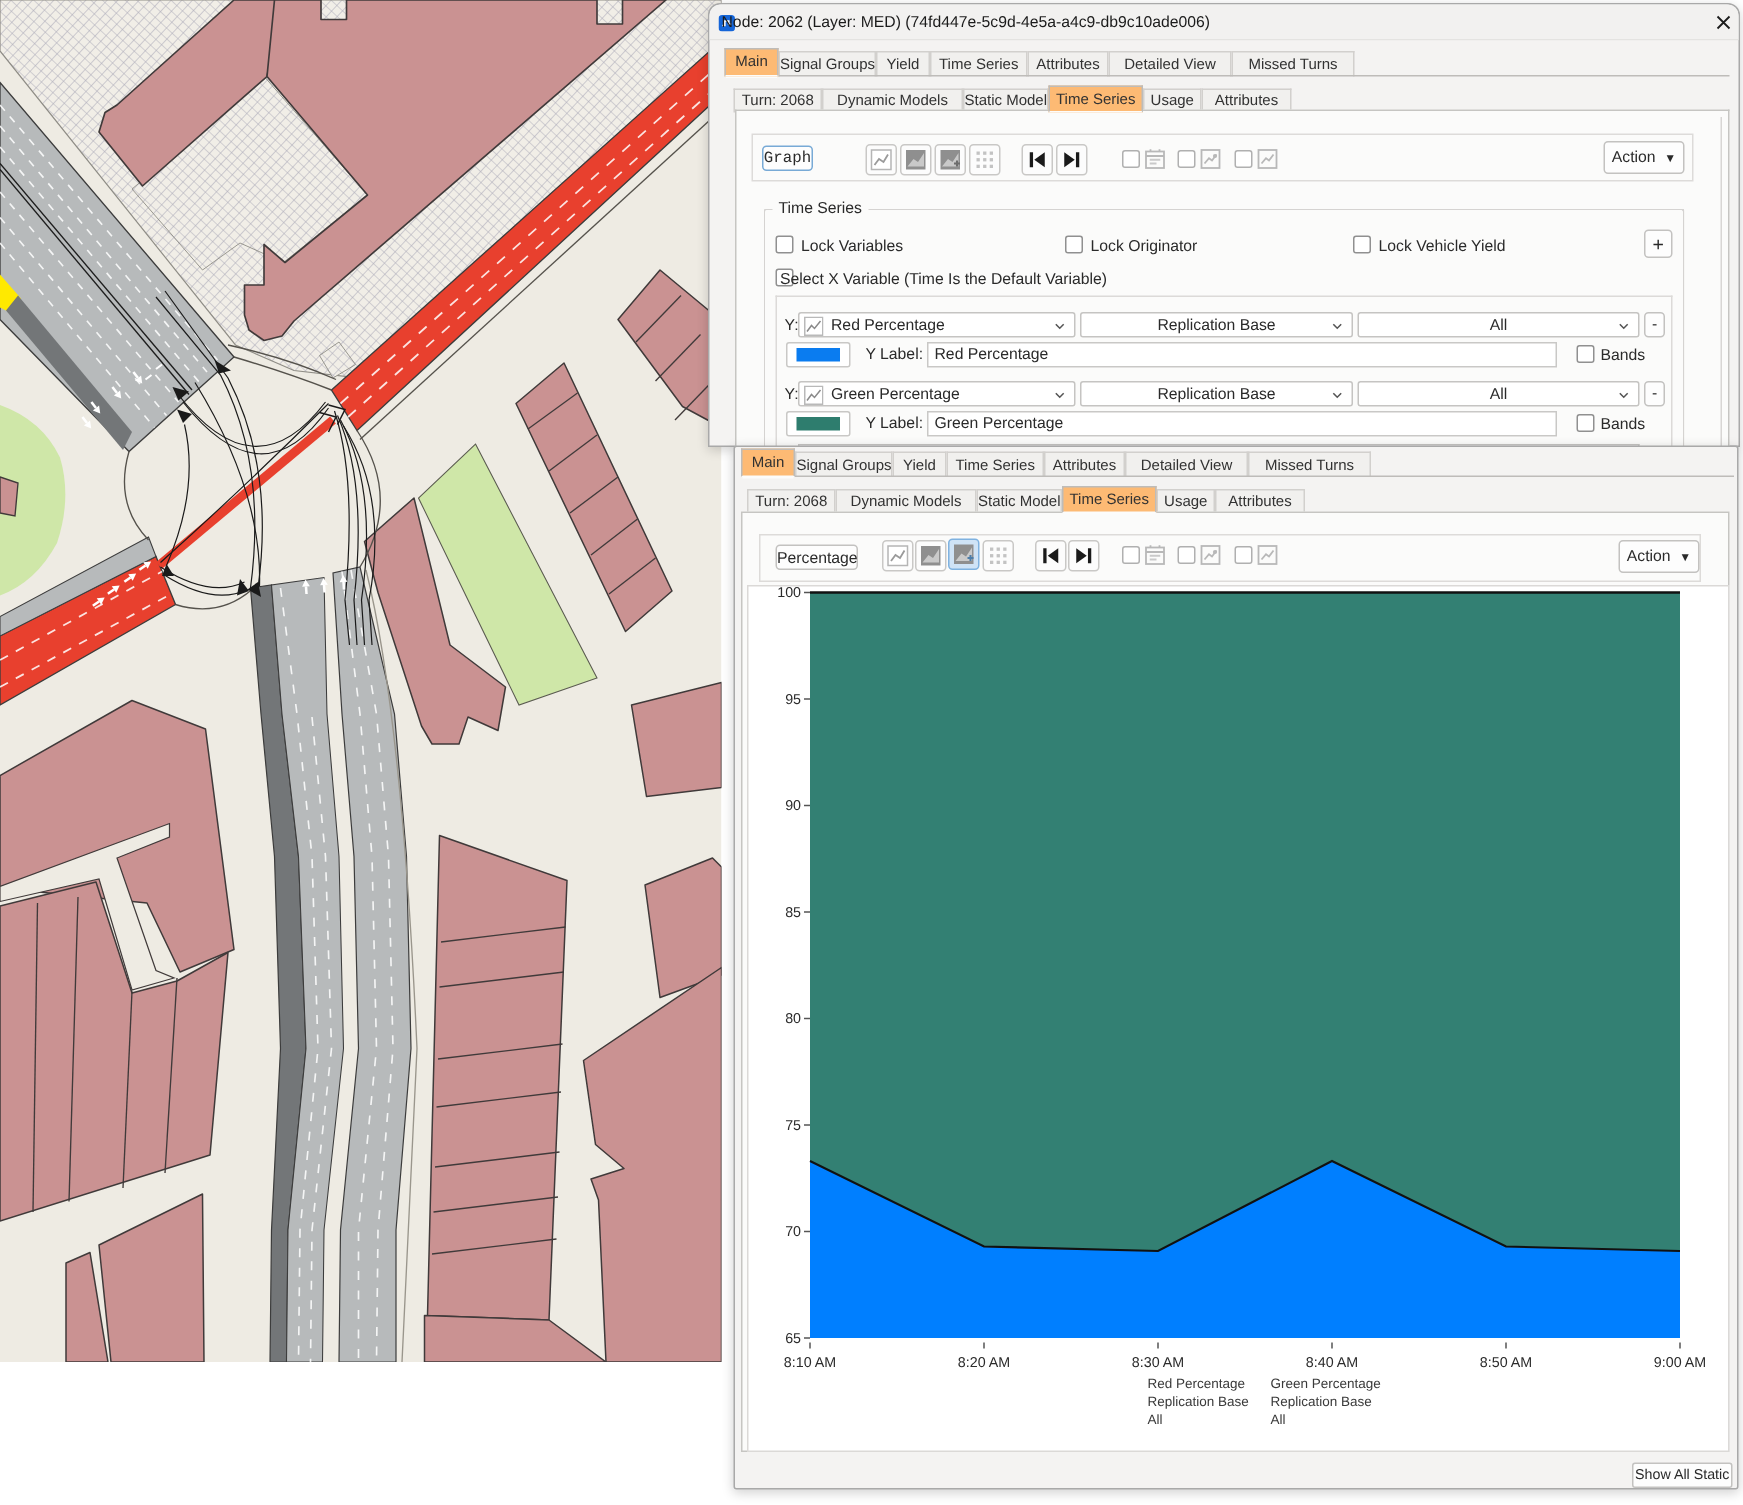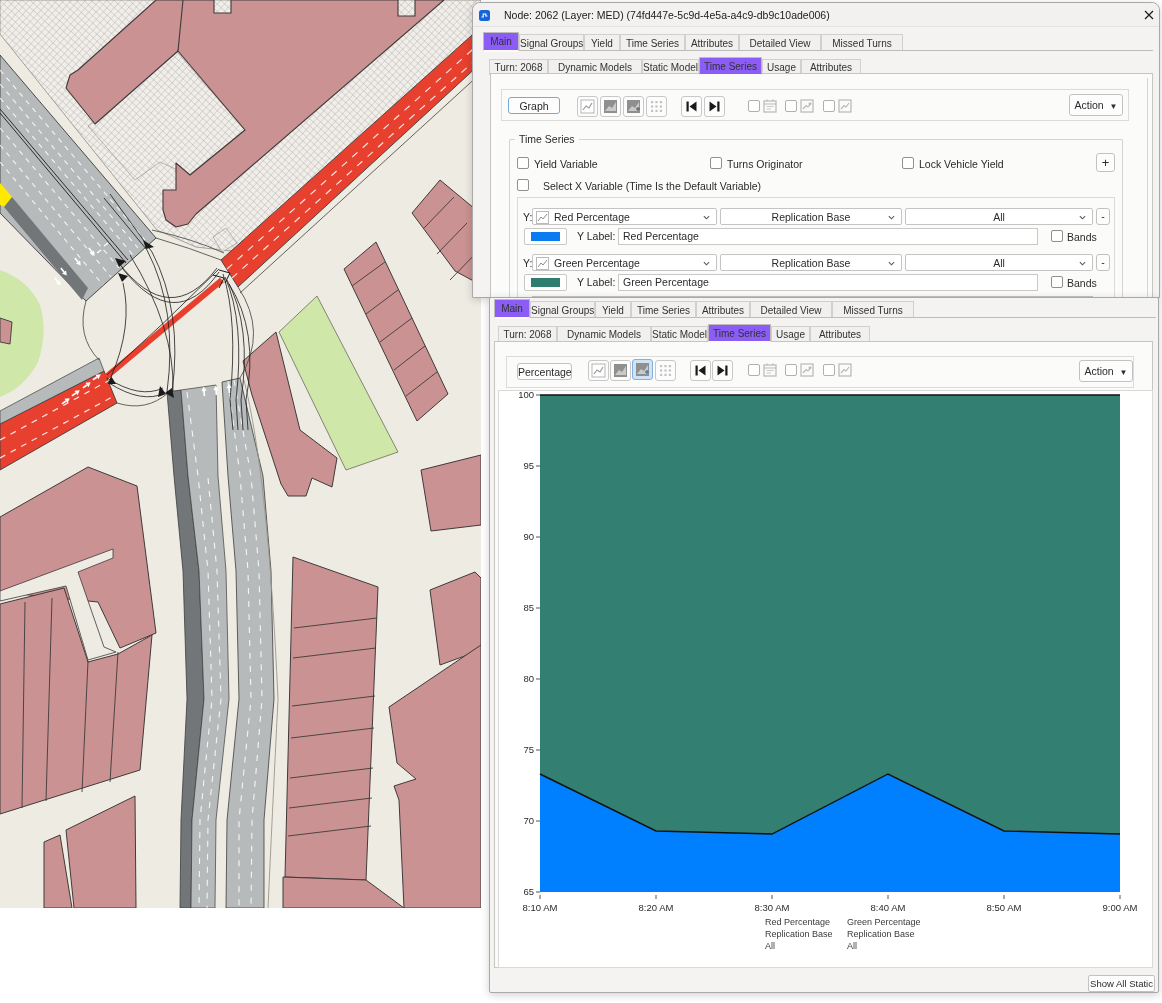--- a/index.html
+++ b/index.html
@@ -5,21 +5,21 @@
 html,body{margin:0;padding:0;background:#fff;width:1162px;height:1003px;overflow:hidden;
   font-family:"Liberation Sans",sans-serif;-webkit-font-smoothing:antialiased;}
 *{box-sizing:border-box;}
 .abs{position:absolute;}
 #stage{position:relative;width:1162px;height:1003px;}
 #map{left:0;top:0;width:481px;height:908px;}
 .dlg{background:#f4f3f2;border:1px solid #a9a9a9;box-shadow:0 2px 8px rgba(0,0,0,.18);}
 .ttl{font-size:10.5px;color:#1b1b1b;}
 .tab{position:absolute;height:17px;line-height:17px;font-size:10px;color:#323232;text-align:center;
   background:#f1f0ee;border:1px solid #d2d0cd;border-bottom:none;white-space:nowrap;}
-.tab.sel{background:#8b5cf6;border:1px solid #bebcb9;border-bottom:1px solid #fcfcfb;z-index:3;height:19px;line-height:18px;}
+.tab.sel{background:#fdba74;border:1px solid #bebcb9;border-bottom:1px solid #fcfcfb;z-index:3;height:19px;line-height:18px;}
 .pane{background:#fbfbfa;border:1px solid #c6c5c2;}
 .btn{background:#fdfdfd;border:1px solid #c3c2c0;border-radius:3px;font-size:10.5px;color:#2a2a2a;
   text-align:center;}
 .ibtn{position:absolute;width:21px;height:21px;background:#fcfcfc;border:1px solid #c9c8c6;border-radius:3px;}
 .cb{position:absolute;width:12px;height:12px;background:#fff;border:1px solid #909090;border-radius:2px;}
 .lbl{position:absolute;font-size:10.5px;color:#2a2a2a;white-space:nowrap;}
 .combo{position:absolute;height:17px;background:#fff;border:1px solid #c5c4c2;border-radius:2px;font-size:10.5px;color:#2a2a2a;}
 .chev{position:absolute;right:6px;top:5px;width:7px;height:7px;}
 .inp{position:absolute;height:17px;background:#fff;border:1px solid #c9c8c6;font-size:10.5px;color:#2a2a2a;padding:1px 4px;}
 </style>
@@ -195,21 +195,21 @@
 </svg>
 </div>
 
 <div id="d1" class="abs dlg" style="left:472px;top:2px;width:688px;height:296px;border-radius:8px 8px 0 0;">
 
   <div class="abs" style="left:0;top:0;width:100%;height:24px;background:#f2f1f0;border-radius:8px 8px 0 0;border-bottom:1px solid #e4e3e1;"></div>
   <svg class="abs" style="left:6px;top:7px;" width="11" height="11" viewBox="0 0 11 11">
         <rect width="11" height="11" rx="2.5" fill="#1565d8"></rect>
         <path d="M2.5 7 L4.2 7 L4.2 4 L6.8 4 L6.8 6 L8.5 6" stroke="#fff" stroke-width="1.1" fill="none"></path>
       </svg>
-  <div class="abs ttl" style="left:31px;top:6px;">Node: 2062 (Layer: MED) (74fd447e-5c9d-4e5a-a4c9-db9c10ade006)</div>
+  <div class="abs ttl" style="left:8px;top:6px;">Node: 2062 (Layer: MED) (74fd447e-5c9d-4e5a-a4c9-db9c10ade006)</div>
   <svg class="abs" width="10" height="10" viewBox="0 0 10 10" style="left:671px;top:7px;">
         <path d="M1 1 L9 9 M9 1 L1 9" stroke="#1c1c1c" stroke-width="1.2"></path>
       </svg>
 
   <div class="tab sel" style="left:10px;top:29px;width:36px;">Main</div>
   <div class="tab" style="left:46px;top:31px;width:65px;">Signal Groups</div>
   <div class="tab" style="left:111px;top:31px;width:36px;">Yield</div>
   <div class="tab" style="left:147px;top:31px;width:65px;">Time Series</div>
   <div class="tab" style="left:212px;top:31px;width:54px;">Attributes</div>
   <div class="tab" style="left:266px;top:31px;width:82px;">Detailed View</div>
@@ -221,21 +221,21 @@
   <div class="tab" style="left:75px;top:56px;width:94px;height:16px;line-height:16px;">Dynamic Models</div>
   <div class="tab" style="left:169px;top:56px;width:57px;height:16px;line-height:16px;">Static Model</div>
   <div class="tab sel" style="left:226px;top:54px;width:63px;height:18px;line-height:17px;">Time Series</div>
   <div class="tab" style="left:289px;top:56px;width:39px;height:16px;line-height:16px;">Usage</div>
   <div class="tab" style="left:328px;top:56px;width:60px;height:16px;line-height:16px;">Attributes</div>
 
   <div class="abs pane" style="left:17px;top:70px;width:663px;height:226px;border-bottom:none;"></div>
   <div class="abs" style="left:227px;top:70px;width:61px;height:2px;background:#fcfcfb;"></div>
 
   <div class="abs" style="left:28px;top:86px;width:628px;height:32px;border:1px solid #dddbd9;background:#fbfbfa;"></div>
-  <div class="abs btn" style="left:35px;top:94px;width:52px;height:17px;line-height:16px;border-color:#78aad6;">Graph</div>
+  <div class="abs btn" style="left:35px;top:94px;width:34px;height:17px;line-height:16px;border-color:#78aad6;font-family:Liberation Mono, monospace;">Graph</div>
 
   <div class="ibtn" style="left:104px;top:93px;"><svg width="19" height="19" viewBox="0 0 19 19">
           <rect x="3" y="3" width="13" height="13" fill="#fff" stroke="#b5b5b5" stroke-width="1"></rect>
           <path d="M5 13 L8 9 L11 11 L14 6" stroke="#9a9a9a" stroke-width="1.2" fill="none"></path>
         </svg></div>
   <div class="ibtn" style="left:127px;top:93px;"><svg width="19" height="19" viewBox="0 0 19 19">
           <rect x="3" y="3" width="13" height="13" fill="#8f8f8f"></rect>
           <path d="M4 14 L8 9 L11 11 L15 5 L15 14 Z" fill="#c9c9c9"></path>
         </svg></div>
   <div class="ibtn" style="left:150px;top:93px;"><svg width="19" height="19" viewBox="0 0 19 19">
@@ -283,28 +283,28 @@
         <rect x="1" y="1" width="12" height="12" fill="none" stroke="#b8b8b8" stroke-width="1.2"></rect>
         <path d="M3 10 L6 6.5 L8 8 L11 4" stroke="#b8b8b8" stroke-width="1.2" fill="none"></path>
       </svg>
 
   <div class="abs btn" style="left:596px;top:91px;width:54px;height:22px;line-height:21px;">Action&nbsp;&nbsp;<span style="font-size:8px;">▼</span></div>
 
   <div class="abs" style="left:36px;top:136px;width:614px;height:160px;border:1px solid #d5d3d1;border-bottom:none;border-radius:2px;"></div>
   <div class="abs lbl" style="left:42px;top:130px;background:#fbfbfa;padding:0 4px;">Time Series</div>
 
   <div class="cb" style="left:44px;top:154px;"></div>
-      <div class="abs lbl" style="left:61px;top:155px;">Yield Variable</div>
+      <div class="abs lbl" style="left:61px;top:155px;">Lock Variables</div>
   <div class="cb" style="left:237px;top:154px;"></div>
-      <div class="abs lbl" style="left:254px;top:155px;">Turns Originator</div>
+      <div class="abs lbl" style="left:254px;top:155px;">Lock Originator</div>
   <div class="cb" style="left:429px;top:154px;"></div>
       <div class="abs lbl" style="left:446px;top:155px;">Lock Vehicle Yield</div>
   <div class="abs btn" style="left:623px;top:150px;width:19px;height:19px;line-height:17px;font-size:13px;">+</div>
   <div class="cb" style="left:44px;top:176px;"></div>
-      <div class="abs lbl" style="left:70px;top:177px;">Select X Variable (Time Is the Default Variable)</div>
+      <div class="abs lbl" style="left:47px;top:177px;">Select X Variable (Time Is the Default Variable)</div>
 
   <div class="abs" style="left:44px;top:194px;width:598px;height:102px;border:1px solid #dcdad8;border-bottom:none;background:#fbfbfa;"></div>
 
   <div class="abs lbl" style="left:50px;top:208px;">Y:</div>
   <div class="combo" style="left:59px;top:205px;width:185px;">
     <svg class="abs" style="left:3px;top:2px;" width="13" height="13" viewBox="0 0 13 13">
           <rect x="0.5" y="0.5" width="12" height="12" fill="#fff" stroke="#b9b9b9"></rect>
           <path d="M2 10 L5 6 L7 8 L11 3" stroke="#8a8a8a" stroke-width="1" fill="none"></path>
         </svg>
     <span class="abs" style="left:21px;top:2px;">Red Percentage</span>

